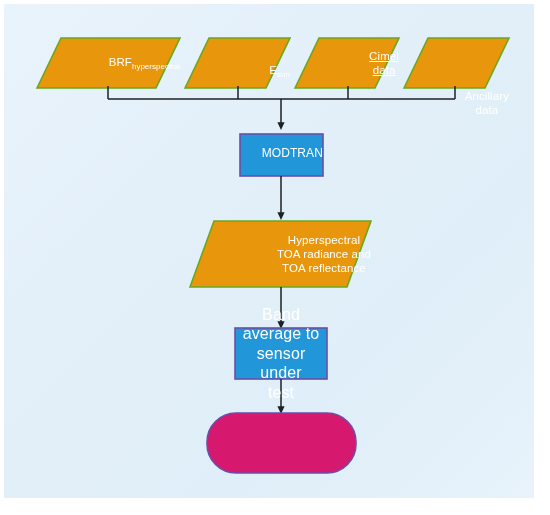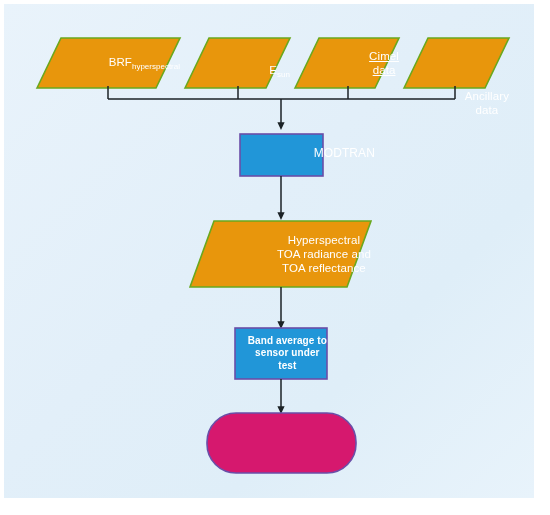--- a/index.html
+++ b/index.html
@@ -46,21 +46,21 @@
   .node-label {
     position: absolute;
     color: #ffffff;
     text-align: center;
     line-height: 1.22;
     white-space: pre-line;
     pointer-events: none;
     letter-spacing: .1px;
   }
   .lbl-para   { font-size: 11.5px; }
-  .lbl-proc   { font-size: 10px; font-weight: bold; }
+  .lbl-proc   { font-size: 16px; }
   .lbl-mod    { font-size: 12px; }
   .lbl-big    { font-size: 12px; }
 
   .sub { font-size: 8px; vertical-align: -2.5px; letter-spacing: 0; }
 
   
   .ctr {
     display: flex;
     align-items: flex-end;
     justify-content: center;
@@ -121,21 +121,21 @@
   <div class="node-label lbl-para ctr" style="left:185px; top:46px; width:105px; height:50px;">
     <div><span>E</span><span class="sub">sun</span></div>
   </div>
 
   <div class="node-label lbl-para ctr" style="left:295px; top:38px; width:104px; height:50px;text-decoration:underline;">Cimel
 data</div>
 
   <div class="node-label lbl-para ctr" style="left:404px; top:38px; width:105px; height:42px;margin-top:44px;">Ancillary
 data</div>
 
-  <div class="node-label lbl-mod ctr" style="left:248px; top:134px; width:83px; height:39px;padding-left:44px;">MODTRAN</div>
+  <div class="node-label lbl-mod ctr" style="left:240px; top:134px; width:83px; height:39px;">MODTRAN</div>
 
   <div class="node-label lbl-para ctr" style="left:190px; top:221px; width:181px; height:66px;">Hyperspectral
 TOA radiance and
 TOA reflectance</div>
 
   <div class="node-label lbl-proc ctr" style="left:235px; top:328px; width:92px; height:51px;">Band average to
 sensor under
 test</div>
 
 

